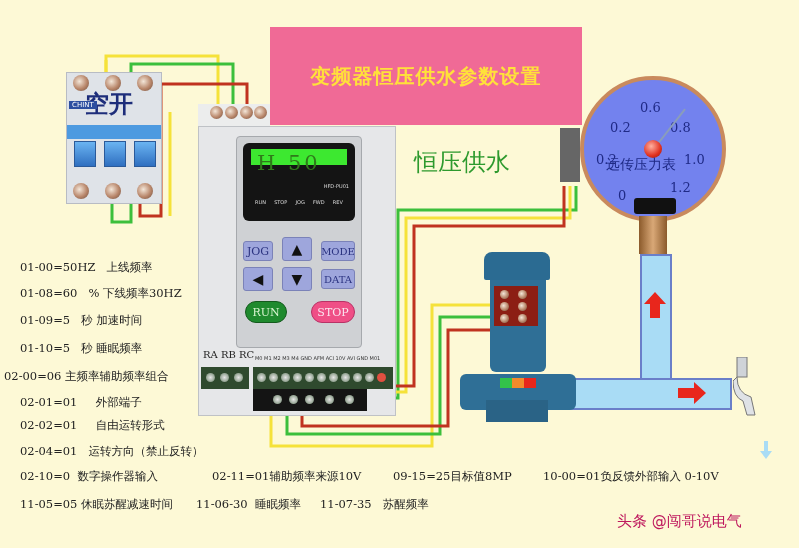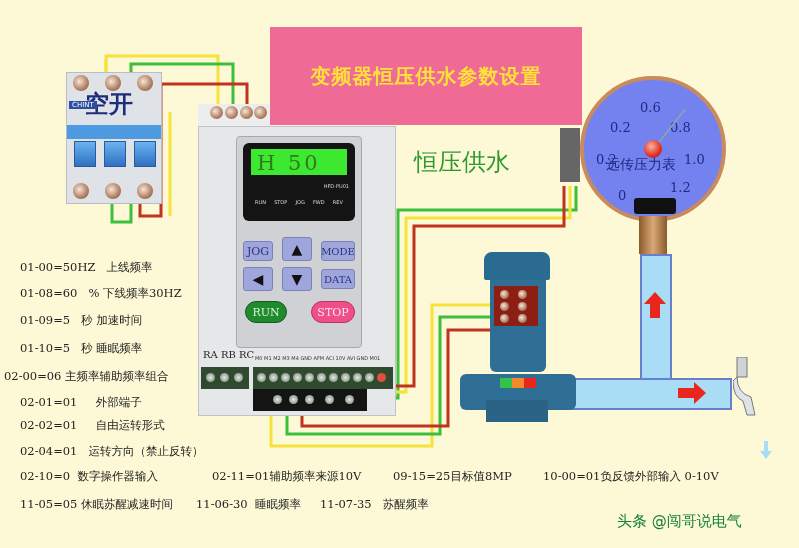--- a/index.html
+++ b/index.html
@@ -11,21 +11,21 @@
   .breaker { left:66px; top:72px; width:94px; height:130px; background:#dfe3e8; border:1px solid #b8bcc4; z-index:3; }
   .screw { width:16px; height:16px; border-radius:50%; background:radial-gradient(circle at 40% 40%, #f3e6d8 0, #b8866a 55%, #6b4a3a 100%); position:absolute; }
   .breaker-label { left:18px; top:15px; font-size:24px; color:#1d2d7a; font-weight:bold; font-family:"DejaVu Serif", serif; }
   .brand { left:2px; top:28px; font-size:7px; color:#fff; background:#2d4fa0; padding:0 3px; font-family:"DejaVu Sans", sans-serif; }
   .blue-band { left:0; top:52px; width:94px; height:14px; background:#4d9ae0; }
   .toggle { width:20px; height:24px; background:linear-gradient(#6ab4f2,#2f6fc0); border:1px solid #2a5a9a; position:absolute; top:68px; }
   .vfd { left:198px; top:126px; width:196px; height:288px; background:#e6e7e9; border:1px solid #bfc2c6; z-index:3; }
   .vfd-top { left:198px; top:104px; width:72px; height:24px; background:#eceded; z-index:2; }
   .panel { left:37px; top:9px; width:124px; height:210px; background:#cfd1d4; border:1px solid #a6a9ad; border-radius:4px; }
   .lcd-frame { left:6px; top:6px; width:112px; height:78px; background:#141414; border-radius:6px; }
-  .lcd { left:8px; top:6px; width:96px; height:26px; background:#3de830; }
+  .lcd { left:8px; top:6px; width:96px; height:16px; background:#3de830; }
   .lcd span { font-size:21px; color:#2f7a1a; font-family:"DejaVu Serif", serif; position:absolute; left:6px; top:2px; letter-spacing:3px; }
   .model { right:6px; top:40px; font-size:5px; color:#ddd; font-family:"DejaVu Sans", sans-serif; }
   .indicators { left:8px; top:56px; width:96px; display:flex; justify-content:space-around; font-size:5px; color:#ddd; font-family:"DejaVu Sans", sans-serif; }
   .key { position:absolute; background:#9ea6dc; border:1px solid #7b82b8; border-radius:3px; color:#2b3380; font-size:11px; display:flex; align-items:center; justify-content:center; font-family:"DejaVu Serif", serif; }
   .run { background:#1f8a2e; color:#d8f5d0; border-radius:12px; border:1px solid #145a1d; }
   .stop { background:#ef4f86; color:#fbe4ef; border-radius:12px; border:1px solid #b83266; }
   .terminal-labels { left:4px; top:222px; font-size:10px; color:#222; font-family:"DejaVu Serif", serif; }
   .term-strip-a { left:2px; top:240px; width:48px; height:22px; background:#2f4a2e; }
   .term-strip-b { left:54px; top:240px; width:140px; height:22px; background:#2f4a2e; }
   .term-strip-c { left:54px; top:262px; width:114px; height:22px; background:#141414; }
@@ -36,21 +36,21 @@
   .gauge-label { left:22px; top:76px; color:#1f2a86; font-size:14px; font-family:"DejaVu Serif", serif; }
   .needle { position:absolute; left:69px; top:69px; width:52px; height:2px; background:#8a9dbb; transform-origin:0 50%; transform:rotate(-52deg); }
   .hub { left:60px; top:60px; width:18px; height:18px; border-radius:50%; background:radial-gradient(circle at 40% 35%,#ffb0a0,#e0301f 60%,#8a1a10); position:absolute; }
   .plug { left:50px; top:118px; width:42px; height:16px; background:#111; border-radius:3px; position:absolute; }
   .gauge-neck { left:639px; top:216px; width:28px; height:38px; background:linear-gradient(90deg,#8b5a2b,#d9a877,#8b5a2b); z-index:3; }
   .gray-block { left:560px; top:128px; width:20px; height:54px; background:#666; z-index:3; }
   .pipe-v { left:640px; top:254px; width:28px; height:128px; background:#a9dcf5; border:2px solid #6a7fc9; border-bottom:none; z-index:2; }
   .pipe-h { left:530px; top:378px; width:198px; height:28px; background:#a9dcf5; border:2px solid #6a7fc9; z-index:2; }
   .heng { left:414px; top:146px; font-size:24px; color:#2e9a2e; font-family:"DejaVu Sans", sans-serif; z-index:3; }
   .param { position:absolute; font-size:11.5px; color:#222; font-family:"DejaVu Serif", serif; white-space:nowrap; z-index:4; }
-  .watermark { left:617px; top:512px; font-size:15px; color:#15803d; font-family:"DejaVu Sans", sans-serif; z-index:4; }
+  .watermark { left:617px; top:512px; font-size:15px; color:#be185d; font-family:"DejaVu Sans", sans-serif; z-index:4; }
   .pump-motor { left:490px; top:252px; width:56px; height:120px; background:#2f6f96; border-radius:6px; z-index:3; }
   .pump-cap { left:484px; top:252px; width:66px; height:28px; background:#2b6b92; border-radius:8px 8px 2px 2px; z-index:4; }
   .pump-box { left:494px; top:286px; width:44px; height:40px; background:#8c1e14; z-index:4; }
   .pump-body { left:460px; top:374px; width:116px; height:36px; background:#2f6f96; border-radius:6px; z-index:3; }
   .pump-base { left:486px; top:400px; width:62px; height:22px; background:#2a6386; z-index:3; }
   .pump-led { left:500px; top:378px; height:10px; z-index:4; display:flex; }
   .faucet { left:733px; top:357px; width:24px; height:60px; z-index:3; }
 </style>
 </head>
 <body>

